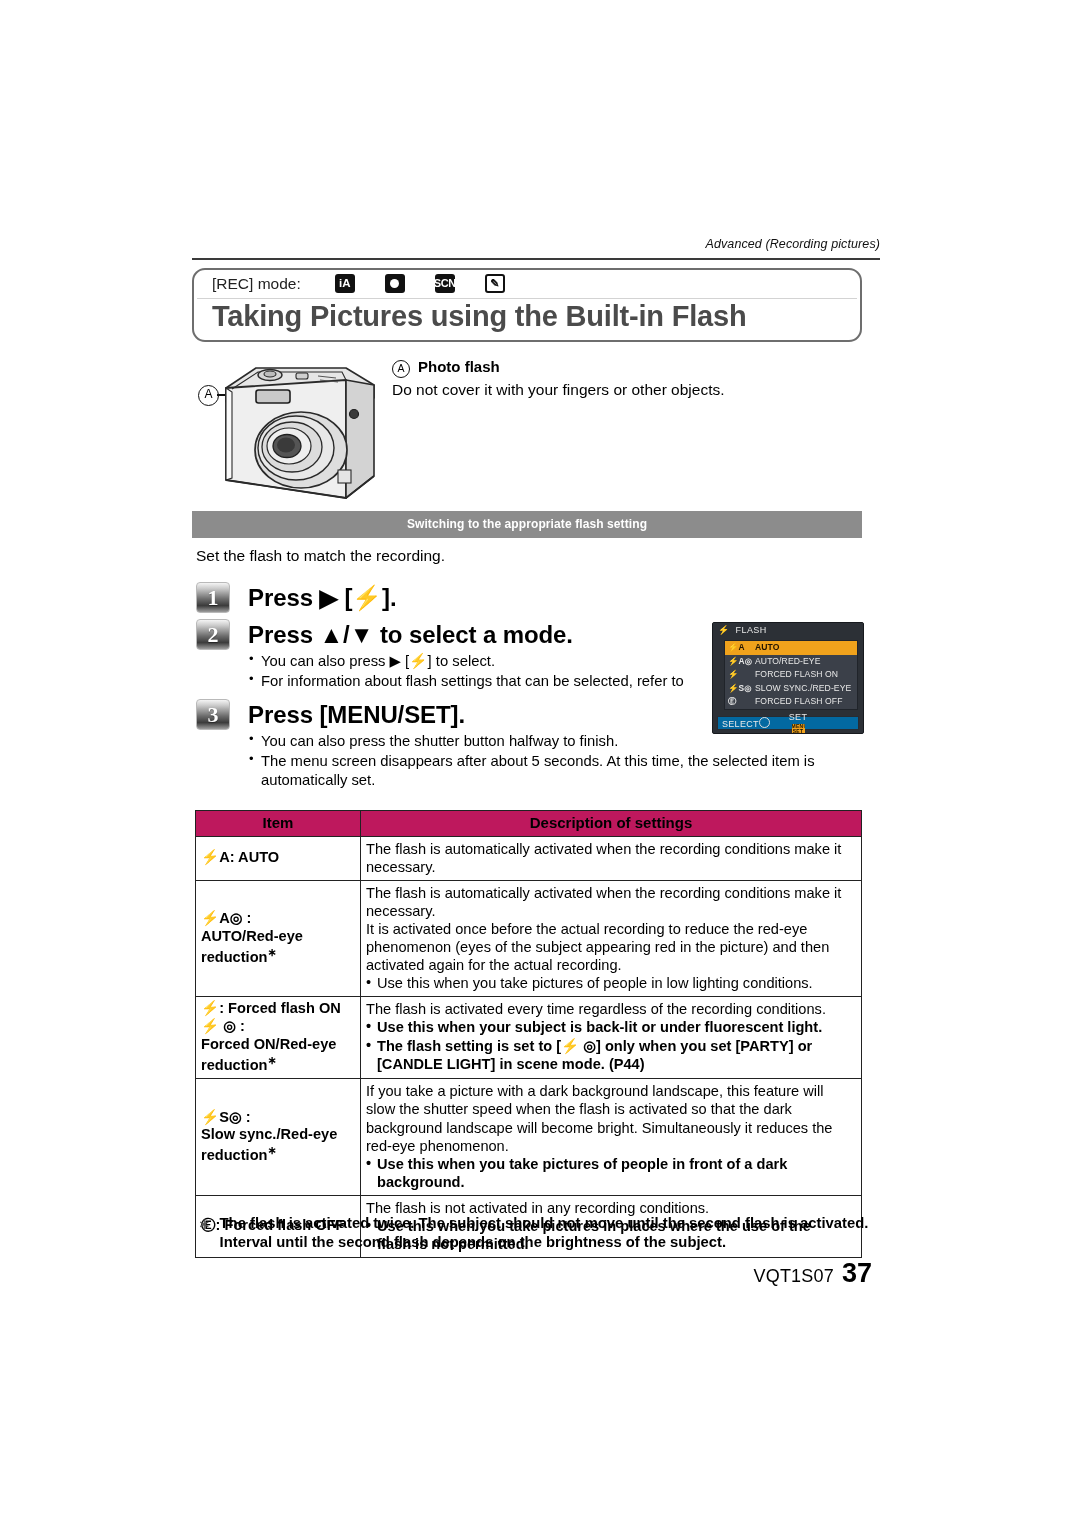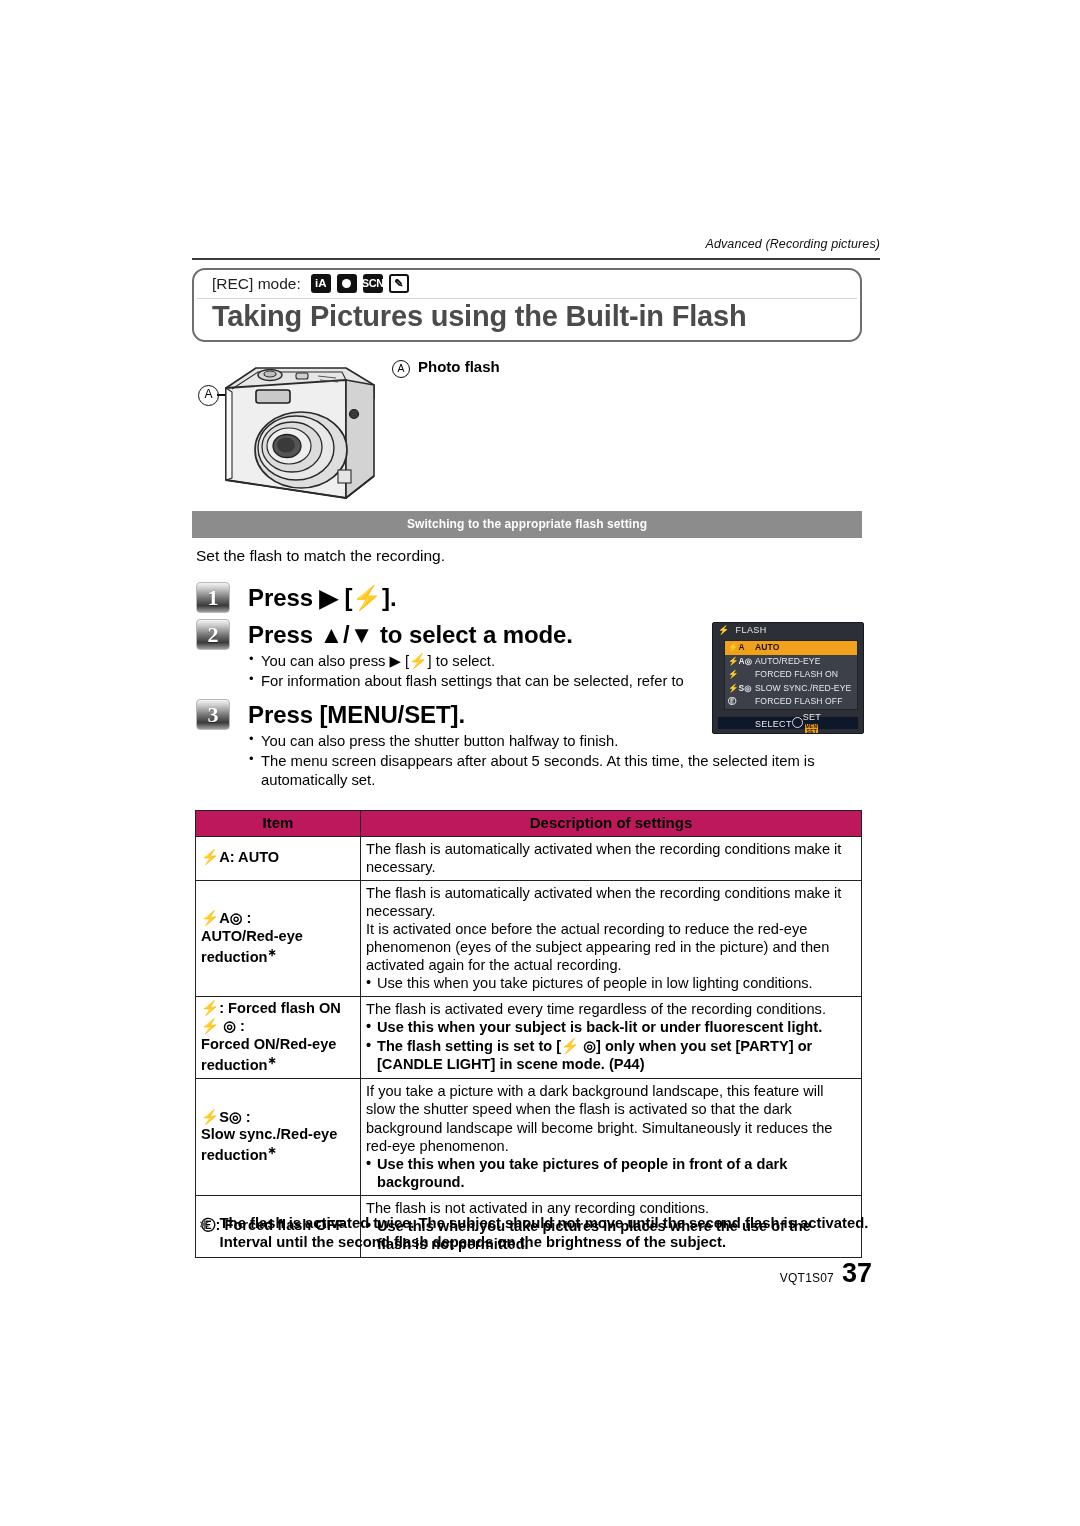--- a/index.html
+++ b/index.html
@@ -56,37 +56,38 @@
     background: #fff;
   }
   .recmode-line {
     position: absolute;
     left: 18px;
     top: 4px;
     font-size: 15.5px;
     color: #222;
     display: flex;
     align-items: center;
-    gap: 6px;
+    gap: 18px;
     white-space: nowrap;
   }
   .recmode-label { margin-right: 4px; font-size: 15.5px; }
   .mode-icon {
     display: inline-flex;
     align-items: center;
     justify-content: center;
     width: 20px;
     height: 19px;
     background: #111;
     color: #fff;
     border-radius: 3px;
     font-size: 11.5px;
     font-weight: bold;
     font-family: "Liberation Sans", sans-serif;
     line-height: 1;
+    margin-left: 12px;
   }
   .mode-icon.scn { font-size: 11px; letter-spacing: -0.4px; }
   .mode-icon.rec-dot { font-size: 0; }
   .mode-icon.rec-dot::after {
     content: "";
     width: 9px; height: 9px;
     border-radius: 50%;
     background: #fff;
     display: block;
   }
@@ -302,29 +303,30 @@
     background: #f0a21c;
     color: #241500;
     font-weight: bold;
   }
   .lcd-foot {
     position: absolute;
     left: 4px;
     bottom: 3px;
     width: 142px;
     height: 14px;
-    background: #0f172a;
+    background: #0369a1;
     border: 1px solid #272c33;
     box-sizing: border-box;
     display: flex;
     align-items: center;
-    justify-content: center;
+    justify-content: flex-start;
     padding: 0 4px;
     font-size: 9px;
     letter-spacing: 0.3px;
+    gap: 19px;
   }
   .lcd-foot .setbox {
     display: inline-flex;
     align-items: center;
     gap: 2px;
     flex-direction: column;
   }
   .menu-chip {
     display: inline-block;
     width: 13px; height: 10px;
@@ -415,21 +417,21 @@
   .footnote .mark { font-weight: normal; font-size: 15px; color: #555; }
 
   .pagefoot {
     position: absolute;
     right: 196px;
     top: 1258px;
     display: flex;
     align-items: baseline;
     gap: 8px;
   }
-  .vqt { font-size: 12px; letter-spacing: 0.2px; }
+  .vqt { font-size: 18px; letter-spacing: 0.2px; }
   .pageno { font-size: 27px; font-weight: bold; }
 </style>
 </head>
 <body>
 
 <div class="page">
 
   <div class="running-head">Advanced (Recording pictures)</div>
   <div class="head-rule"></div>
 
@@ -482,20 +484,21 @@
     <rect x="142" y="112" width="13" height="13" fill="#e4e4e4" stroke="#2a2a2a" stroke-width="1.1"></rect>
 
     <path d="M30 122 L150 140 L178 118" fill="none" stroke="#2a2a2a" stroke-width="1.6"></path>
   </svg>
 
   <div class="caption-block">
     <div class="caption-title">
       <span class="circ-A">A</span>
       <span>Photo flash</span>
     </div>
+    <div class="caption-body">Do not cover it with your fingers or other objects.</div>
   </div>
 
   <div class="section-banner">Switching to the appropriate flash setting</div>
   <div class="intro-line">Set the flash to match the recording.</div>
 
   <div class="steps">
 
     <div class="step" style="margin-bottom:6px;">
       <div class="step-badge">1</div>
       <div class="step-title">

